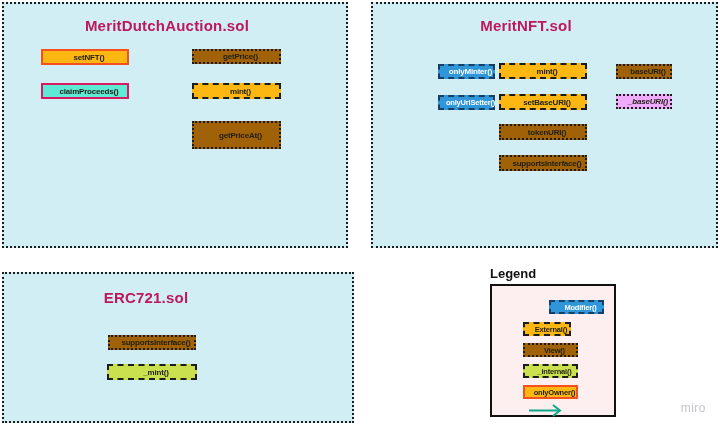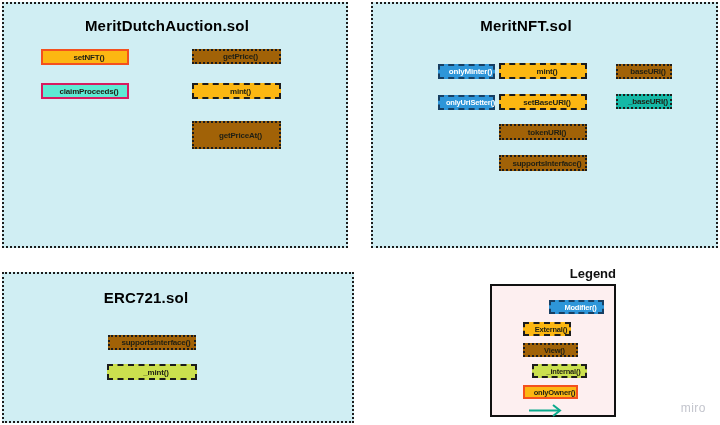--- a/index.html
+++ b/index.html
@@ -7,37 +7,37 @@
     width:720px;height:425px;position:relative;overflow:hidden;
     background:#ffffff;
     font-family:"Liberation Sans","DejaVu Sans",sans-serif;
   }
   .panel{
     position:absolute;box-sizing:border-box;
     background:#d0eef3;border:2px dotted #1c1c1c;
   }
   .panel-title{
     position:absolute;text-align:center;
-    font-weight:bold;font-size:15px;color:#000000;letter-spacing:.2px;
+    font-weight:bold;font-size:15px;color:#be185d;letter-spacing:.2px;
   }
   .fbox{
     position:absolute;box-sizing:border-box;
     display:flex;align-items:center;justify-content:center;
     font-weight:bold;font-size:8px;letter-spacing:-0.2px;
     color:#1f1f14;white-space:nowrap;overflow:visible;padding-left:8px;
   }
   .k-view{background:#a16207;border:2px dotted #1c1c1c;}
   .k-external{background:#fcb712;border:2px dashed #1c1c1c;}
   .k-modifier{background:#2e96d9;border:2px dashed #173f63;color:#ffffff;margin-left:26px;}
   .k-only-owner{background:#fcb712;border:2px solid #f4511e;}
   .k-claim{background:#5eead4;border:2px solid #d81b60;}
   .k-internal{background:#cbe04e;border:2px dashed #1c1c1c;}
-  .k-internal-pale{background:#14b8a6;border:2px dotted #1c1c1c;}
+  .k-internal-pale{background:#f0abfc;border:2px dotted #1c1c1c;font-style:italic;}
   .legend-title{
-    position:absolute;text-align:right;
+    position:absolute;text-align:left;
     font-weight:bold;font-size:13px;color:#111111;
   }
   .legend-box{
     position:absolute;box-sizing:border-box;
     background:#fdeff0;border:2px solid #111111;
   }
   .legend-box .fbox{font-size:7.5px;}
   .arrow-wrap{position:absolute;}
   .watermark{
     position:absolute;right:14px;bottom:10px;
@@ -72,21 +72,21 @@
 <div class="panel-title" style="left:2px;top:289px;width:288px;">ERC721.sol</div>
 
 <div class="fbox k-view" style="left:108px;top:335px;width:88px;height:15px;">supportsInterface()</div>
 <div class="fbox k-internal" style="left:107px;top:364px;width:90px;height:16px;">_mint()</div>
 
 <div class="legend-title" style="left:490px;top:266px;width:126px;">Legend</div>
 <div class="legend-box" style="left:490px;top:284px;width:126px;height:133px;">
   <div class="fbox k-modifier" style="left:31px;top:14px;width:55px;height:14px;">Modifier()</div>
   <div class="fbox k-external" style="left:31px;top:36px;width:48px;height:14px;">External()</div>
   <div class="fbox k-view" style="left:31px;top:57px;width:55px;height:14px;">View()</div>
-  <div class="fbox k-internal" style="left:31px;top:78px;width:55px;height:14px;margin-left:9px;">_internal()</div>
+  <div class="fbox k-internal" style="left:31px;top:78px;width:55px;height:14px;">_internal()</div>
   <div class="fbox k-only-owner" style="left:31px;top:99px;width:55px;height:14px;text-align:right;">onlyOwner()</div>
   <div class="arrow-wrap" style="left:36px;top:117px;width:36px;height:13px;">
     <svg width="36" height="13" viewBox="0 0 36 13">
       <line x1="1" y1="6.5" x2="31" y2="6.5" stroke="#0ba98c" stroke-width="2"></line>
       <polyline points="25,1 32,6.5 25,12" fill="none" stroke="#0ba98c" stroke-width="2"></polyline>
     </svg>
   </div>
 </div>
 
 <div class="watermark">miro</div>

